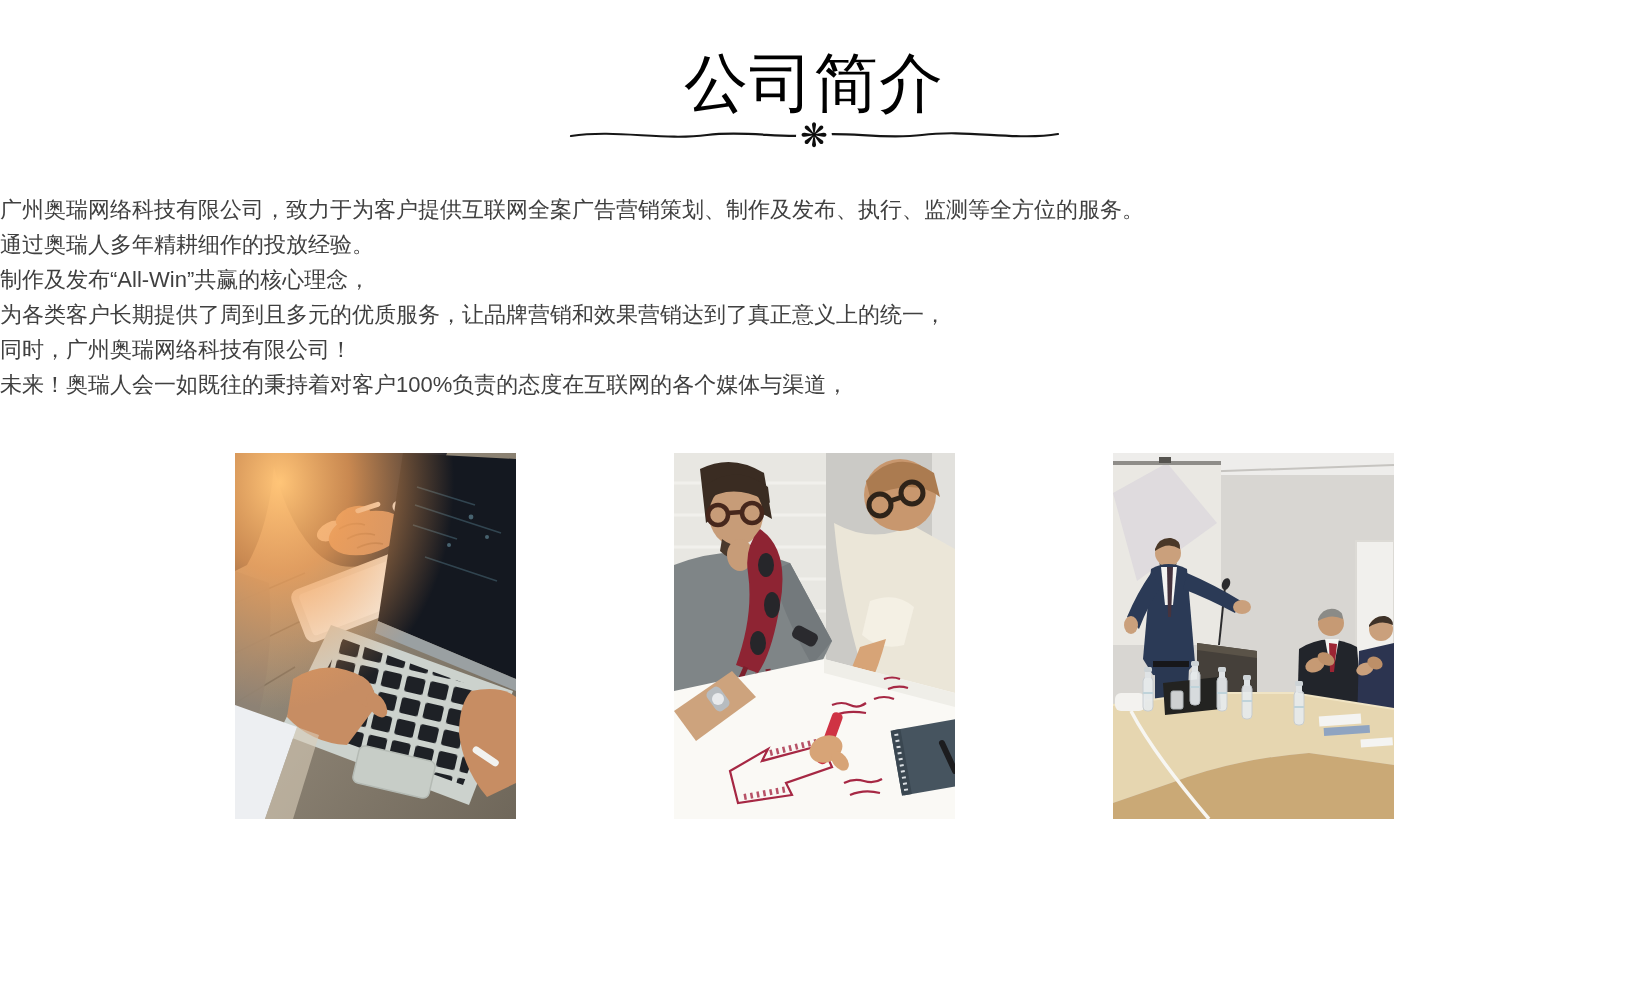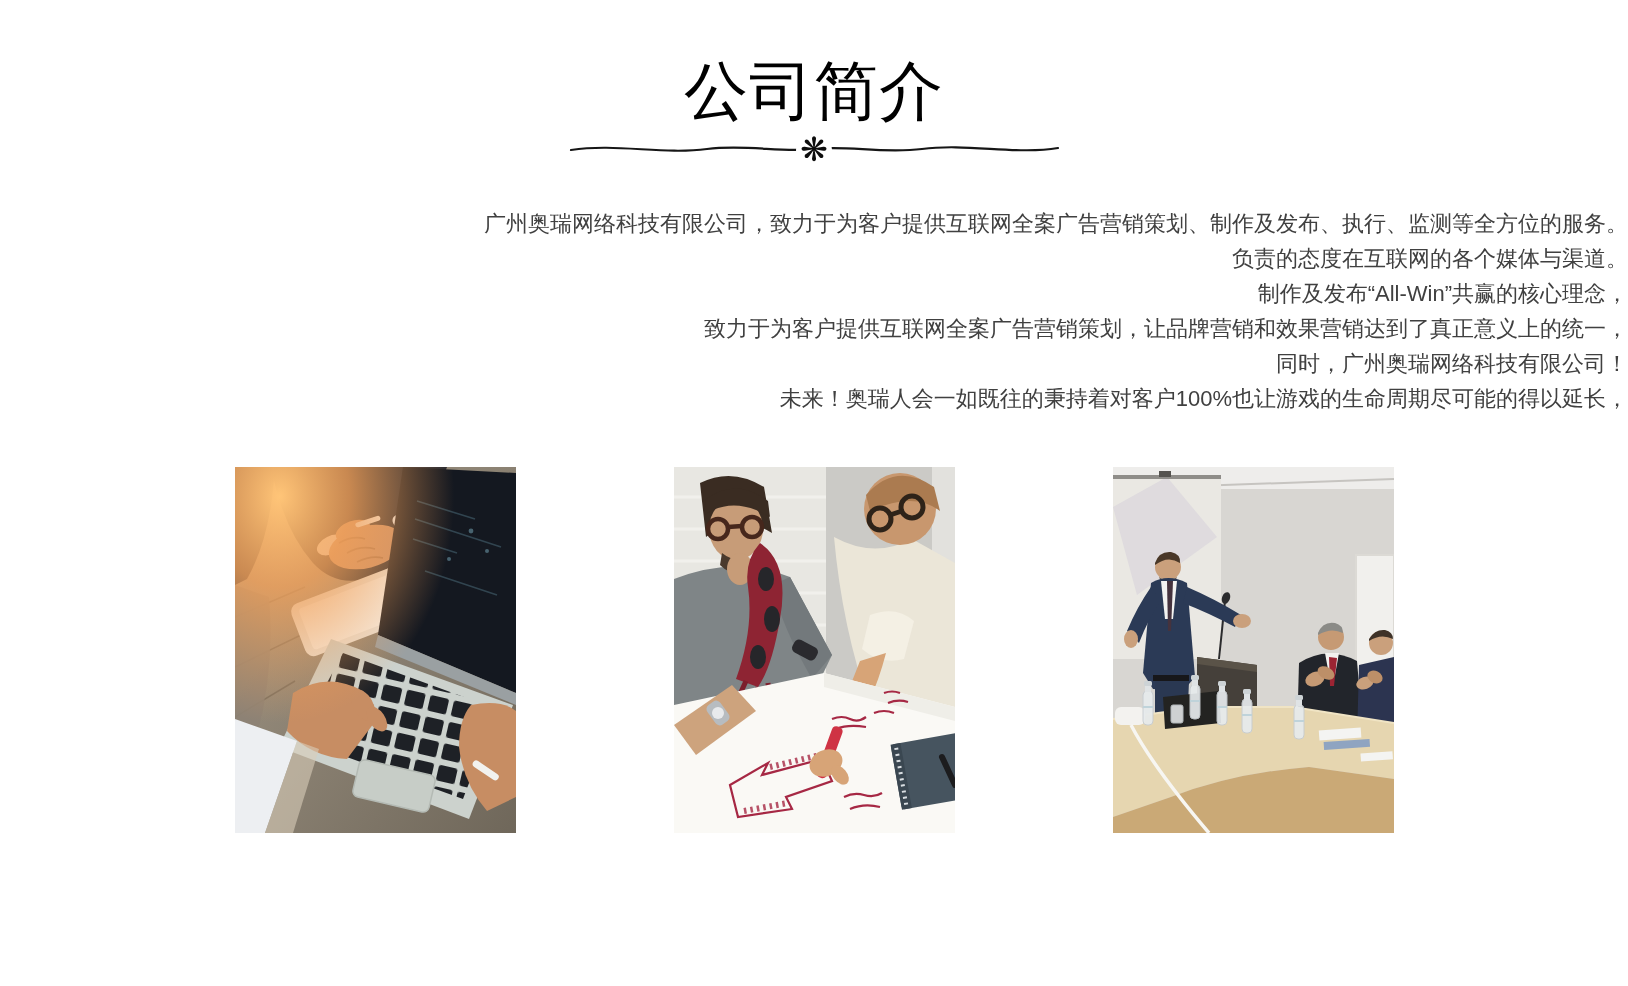--- a/index.html
+++ b/index.html
@@ -2,33 +2,33 @@
 <html lang="zh"><head>
 <meta charset="utf-8">
 <style>
   html,body{margin:0;padding:0;}
   body{
     width:1628px;height:986px;background:#ffffff;overflow:hidden;
     font-family:"Liberation Sans","DejaVu Sans",sans-serif;
   }
   .page{width:1628px;height:986px;position:relative;}
   .title{
-    margin:8px;padding-top:50px;height:66px;
+    margin:0;padding-top:50px;height:66px;
     text-align:center;font-size:64px;line-height:66px;font-weight:400;
     color:#000000;letter-spacing:1px;
   }
   .divider{position:relative;width:495px;height:46px;margin:2px auto 0;}
   .divider svg{position:absolute;left:0;top:2px;display:block;}
   .florette{
     position:absolute;left:50%;top:18px;transform:translate(-50%,-50%);
     width:36px;height:36px;border-radius:50%;background:#ffffff;
     display:flex;align-items:center;justify-content:center;
     font-size:33px;line-height:36px;color:#0d0d0d;
   }
-  .intro{margin-top:28px;text-align:right;color:#404040;}
+  .intro{margin-top:28px;text-align:left;color:#404040;}
   .intro p{margin:0;font-size:22px;line-height:35px;font-weight:400;}
   .gallery{
     margin-top:51px;display:flex;justify-content:center;gap:158px;
   }
   .gallery figure{margin:0;width:281px;height:366px;overflow:hidden;background:#ddd;}
   .gallery svg{display:block;width:281px;height:366px;}
 </style>
 </head>
 <body>
 
@@ -38,25 +38,25 @@
 
   <div class="divider">
     <svg width="495" height="32" viewBox="0 0 495 32" aria-hidden="true">
       <path d="M4 16 C 50 9, 95 21, 140 15 C 180 10, 215 19, 247 15 C 280 11, 315 20, 355 15 C 400 9, 450 21, 491 14" stroke="#161616" stroke-width="2.2" fill="none" stroke-linecap="round"></path>
     </svg>
     <span class="florette">❋</span>
   </div>
 
   <div class="intro">
     <p>广州奥瑞网络科技有限公司，致力于为客户提供互联网全案广告营销策划、制作及发布、执行、监测等全方位的服务。</p>
-    <p>负责的态度在互联网的各个媒体与渠道。</p>
+    <p>通过奥瑞人多年精耕细作的投放经验。</p>
     <p>制作及发布“All-Win”共赢的核心理念，</p>
-    <p>致力于为客户提供互联网全案广告营销策划，让品牌营销和效果营销达到了真正意义上的统一，</p>
+    <p>为各类客户长期提供了周到且多元的优质服务，让品牌营销和效果营销达到了真正意义上的统一，</p>
     <p>同时，广州奥瑞网络科技有限公司！</p>
-    <p>未来！奥瑞人会一如既往的秉持着对客户100%也让游戏的生命周期尽可能的得以延长，</p>
+    <p>未来！奥瑞人会一如既往的秉持着对客户100%负责的态度在互联网的各个媒体与渠道，</p>
   </div>
 
   <div class="gallery">
 
     <figure aria-label="商务会谈中双手在笔记本电脑上打字">
       <svg viewBox="0 0 281 366" aria-hidden="true">
         <defs>
           <linearGradient id="p1wood" x1="0" y1="0" x2="1" y2="1">
             <stop offset="0" stop-color="#a59a89"></stop>
               <stop offset="1" stop-color="#6f675a"></stop>

